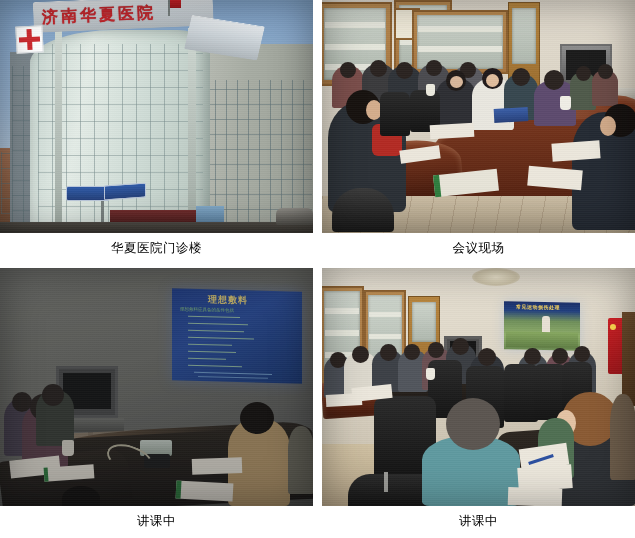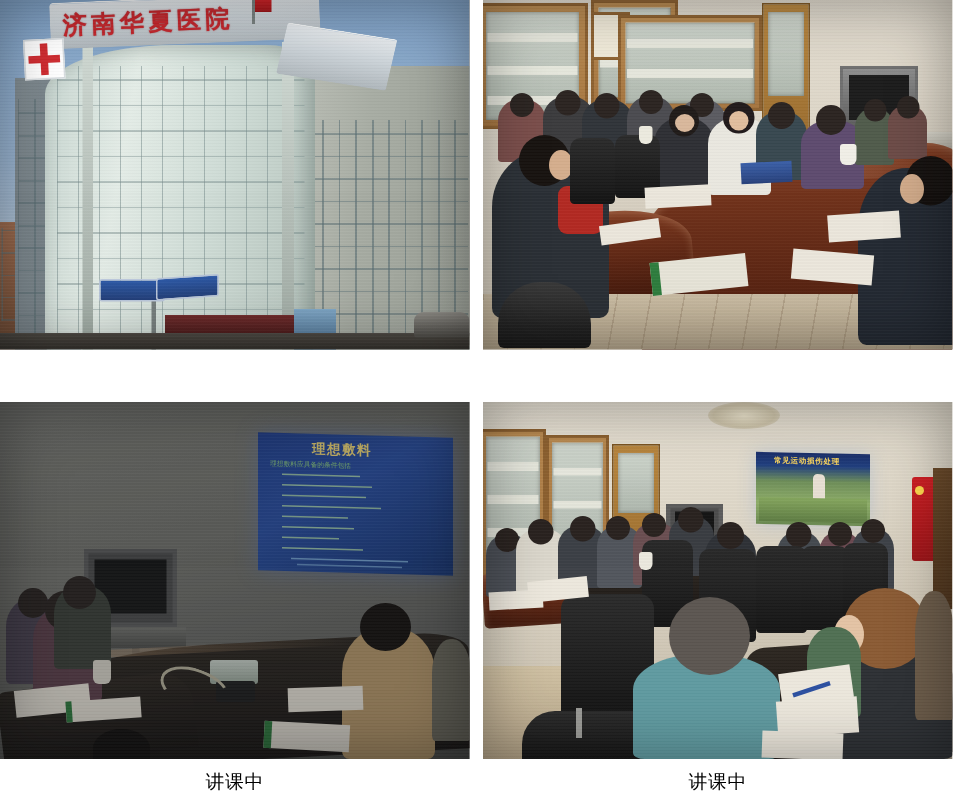--- a/index.html
+++ b/index.html
@@ -292,20 +292,21 @@
 
       <div class="shopfront" style="left:110px; top:210px; width:110px; height:14px;"></div>
       <div class="layer" style="left:196px; top:206px; width:28px; height:28px; background:linear-gradient(180deg,#7fa7c6,#456888);"></div>
       <div class="ground" style="left:0px; top:222px; width:313px; height:11px;"></div>
       <div class="layer" style="left:276px; top:208px; width:37px; height:17px; background:linear-gradient(180deg,#8e8c86,#4e4c47); border-radius:6px 6px 2px 2px;"></div>
 
       <div class="vignette"></div>
       <div class="noise"></div>
     </div>
 
+    <div class="caption" style="left:0px; top:240px; width:313px;">华夏医院门诊楼</div>
   </div>
 
   <div class="cell" style="left:322px; top:0px; width:313px; height:260px;">
 
     <div class="photo" style="left:0px; top:0px; width:313px; height:233px; background:#cfc7b8;">
       <div class="room-wall"></div>
 
       <div class="cabinet" style="left:-4px; top:2px; width:74px; height:84px;"></div>
       <div class="cabinet-glass" style="left:2px; top:8px; width:62px; height:72px;"></div>
       <div class="shelf" style="left:3px; top:22px; width:60px; height:6px;"></div>
@@ -392,20 +393,21 @@
       <div class="paper" style="left:108px; top:124px; width:44px; height:14px; transform:rotate(-3deg);"></div>
       <div class="paper" style="left:78px; top:148px; width:40px; height:13px; transform:rotate(-8deg);"></div>
       <div class="layer" style="left:172px; top:108px; width:34px; height:14px; background:linear-gradient(180deg,#3a5fa8,#27407a); transform:rotate(-3deg);"></div>
       <div class="layer" style="left:238px; top:96px; width:11px; height:14px; background:#f0eee6; border-radius:2px 2px 4px 4px;"></div>
       <div class="layer" style="left:104px; top:84px; width:9px; height:12px; background:#eceade; border-radius:2px 2px 4px 4px;"></div>
 
       <div class="vignette"></div>
       <div class="noise"></div>
     </div>
 
+    <div class="caption" style="left:0px; top:240px; width:313px;">会议现场</div>
   </div>
 
   <div class="cell" style="left:0px; top:268px; width:314px; height:270px;">
 
     <div class="photo" style="left:0px; top:0px; width:313px; height:238px; background:#6e6e69;">
       <div class="layer" style="left:0; top:0; width:100%; height:100%; background:linear-gradient(165deg,#83837d 0%,#777771 40%,#636360 72%,#4b4b48 100%);"></div>
 
       <div class="slide" style="left:172px; top:22px; width:130px; height:92px; transform:skewY(1.6deg);">
         <div class="slide-title" style="left:36px; top:4px; font-size:9px; letter-spacing:1px;">理想敷料</div>
         <div class="slide-sub" style="left:8px; top:18px; font-size:4.5px; color:#8fd08a;">理想敷料应具备的条件包括</div>

